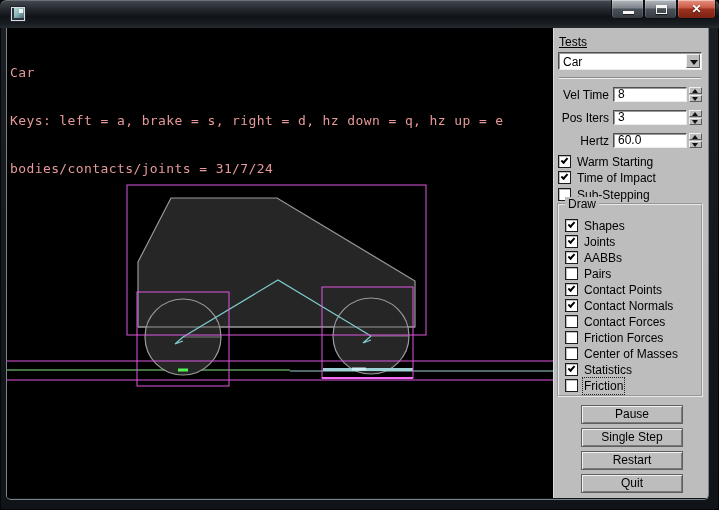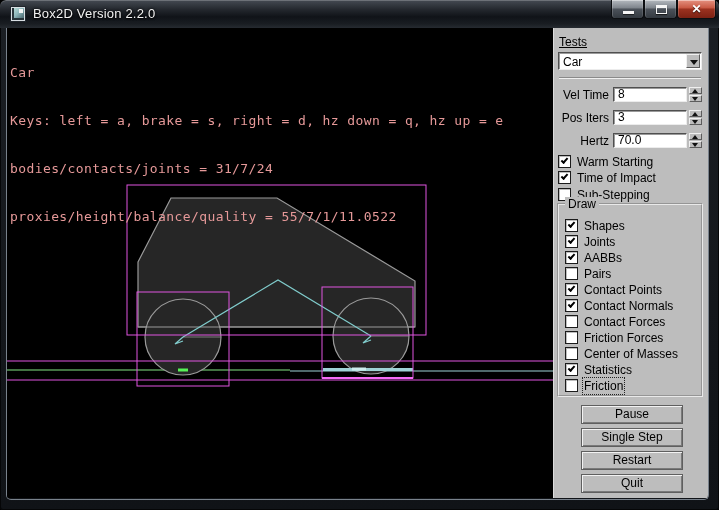--- a/index.html
+++ b/index.html
@@ -97,21 +97,20 @@
     border:1px solid #5f5f5f; box-shadow:inset 1px 1px 0 #f2f2f2, inset -1px -1px 0 #7a7a7a;
     text-align:center; line-height:17px; font-size:12px; color:#000; cursor:default; }
 </style>
 </head>
 <body>
 
 <div class="window">
 
   <div class="titlebar">
     <span class="app-icon"></span>
-    <span class="title-text">Box2D Version 2.2.0</span>
     <div class="winbtns">
       <div class="winbtn min">
         <span class="glyph-min"></span>
       </div>
       <div class="winbtn max">
         <span class="glyph-max"></span>
       </div>
       <div class="winbtn close">
         <span class="glyph-close">✕</span>
       </div>
@@ -150,21 +149,20 @@
         <rect x="315" y="259" width="91" height="91" fill="none" stroke-width="1" stroke="#e054e0"></rect>
         <line x1="0" y1="333" x2="546" y2="333" stroke-width="1" stroke="#e054e0"></line>
         <line x1="0" y1="352" x2="546" y2="352" stroke-width="1" stroke="#e054e0"></line>
         <line x1="315" y1="350" x2="406" y2="350" stroke-width="2" stroke="#f56cf5"></line>
       </svg>
 
       <div class="stats" style="color: rgb(230, 153, 153);">
         <div>Car</div>
         <div>Keys: left = a, brake = s, right = d, hz down = q, hz up = e</div>
         <div>bodies/contacts/joints = 31/7/24</div>
-        <div>proxies/height/balance/quality = 55/7/1/11.0522</div>
       </div>
     </div>
 
     <div class="panel">
 
       <div class="plabel tests-label">Tests</div>
 
       <div class="dropdown">
         <span class="dd-value">Car</span>
         <span class="dd-btn">
@@ -193,21 +191,21 @@
           <span class="spin-btn up">
               <span class="tri-up"></span>
             </span>
           <span class="spin-btn down">
               <span class="tri-down"></span>
             </span>
         </div>
       </div>
       <div class="spin-row" style="top:105px">
         <span class="spin-label">Hertz</span>
-        <div class="spin-field">70.0</div>
+        <div class="spin-field">60.0</div>
         <div class="spinner">
           <span class="spin-btn up">
               <span class="tri-up"></span>
             </span>
           <span class="spin-btn down">
               <span class="tri-down"></span>
             </span>
         </div>
       </div>
 

